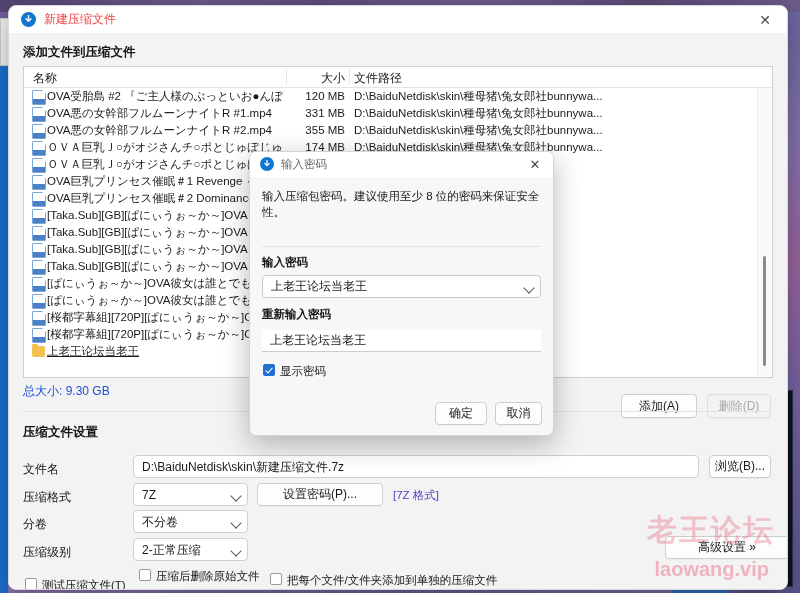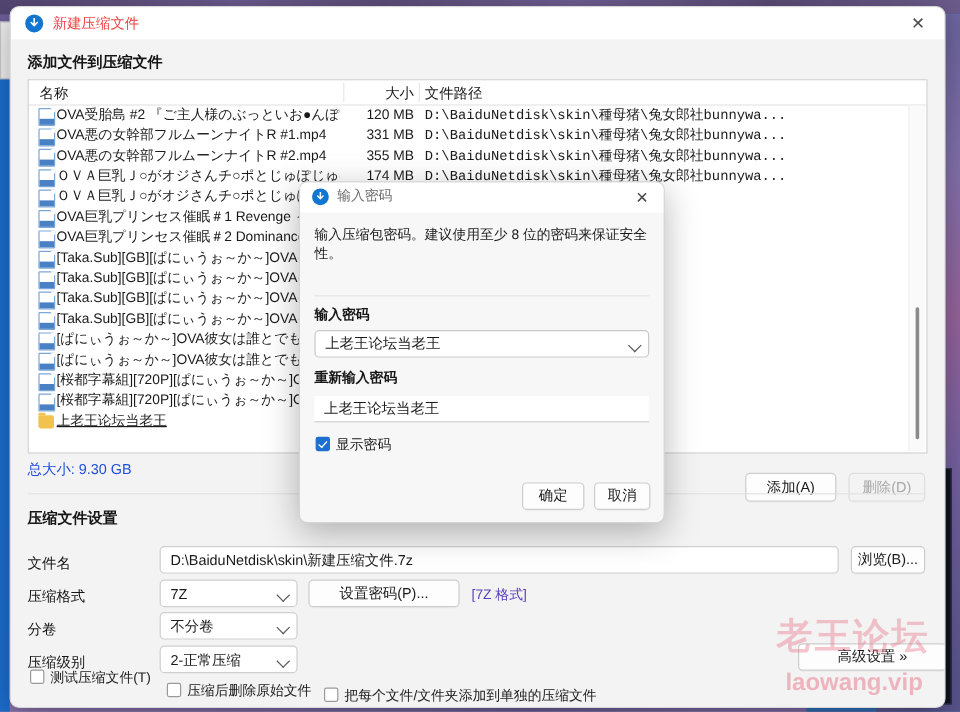--- a/index.html
+++ b/index.html
@@ -49,21 +49,21 @@
   #flhead .h-name{position:absolute;left:9px;top:3px;font-size:12px;}
   #flhead .h-size{position:absolute;left:200px;width:121px;top:3px;text-align:right;font-size:12px;}
   #flhead .h-path{position:absolute;left:330px;top:3px;font-size:12px;}
   #flhead .div1{position:absolute;left:262px;top:2px;bottom:2px;width:1px;background:#e8e8e8;}
   #flhead .div2{position:absolute;left:325px;top:2px;bottom:2px;width:1px;background:#e8e8e8;}
   #flrows{position:absolute;left:0;top:21px;right:0;bottom:0;}
   .flrow{height:17px;position:relative;}
   .flrow .ic{position:absolute;left:8px;top:2px;width:12px;height:13px;}
   .flrow .nm{position:absolute;left:23px;top:1px;width:236px;font-size:11.5px;white-space:nowrap;overflow:hidden;line-height:15px;}
   .flrow .sz{position:absolute;left:200px;width:121px;top:1px;text-align:right;font-size:11.5px;line-height:15px;}
-  .flrow .pt{position:absolute;left:330px;top:1px;width:390px;font-size:11.5px;white-space:nowrap;overflow:hidden;line-height:15px;font-family:Liberation Mono, monospace;}
+  .flrow .pt{position:absolute;left:330px;top:1px;width:390px;font-size:11.5px;white-space:nowrap;overflow:hidden;line-height:15px;}
   .flrow.folder .nm{text-decoration:underline;}
   #flscroll{position:absolute;right:1px;top:21px;width:13px;bottom:1px;background:#fafafa;border-left:1px solid #efefef;}
   #flthumb{position:absolute;left:5px;top:168px;width:3px;height:110px;background:#8a8a8a;border-radius:2px;}
 
   
   .mp4ic{position:relative;width:12px;height:13px;background:#fff;border:1px solid #7aa7d8;border-radius:1px;}
   .mp4ic:before{content:"";position:absolute;right:-1px;top:-1px;border-width:0 4px 4px 0;border-style:solid;border-color:transparent #ffffff transparent transparent;}
   .mp4ic:after{content:"";position:absolute;left:0;right:0;bottom:0;height:5px;background:#4a80c4;}
   .foldic{width:13px;height:11px;background:#f2c14e;border-radius:1px 2px 2px 2px;position:relative;margin-top:1px;}
   .foldic:before{content:"";position:absolute;left:0;top:-2px;width:6px;height:2px;background:#f2c14e;border-radius:1px 1px 0 0;}
@@ -102,21 +102,21 @@
 
   #btn-adv{position:absolute;left:656px;top:503px;width:124px;height:23px;}
 
   
   .cbx{position:absolute;font-size:11.5px;color:#1a1a1a;padding-left:17px;line-height:14px;}
   .cbx .box{position:absolute;left:0;top:0;width:12px;height:12px;border:1px solid #9a9a9a;
     border-radius:2px;background:#fff;box-sizing:border-box;}
   .cbx.on .box{background:#1d6fd0;border-color:#1d6fd0;}
   .cbx.on .box:after{content:"";position:absolute;left:3.4px;top:1px;width:3px;height:6px;
     border-right:1.6px solid #fff;border-bottom:1.6px solid #fff;transform:rotate(42deg);}
-  #cb-test{left:16px;top:525px;}
+  #cb-test{left:16px;top:545px;}
   #cb-delorig{left:130px;top:536px;}
   #cb-sep{left:261px;top:540px;}
   #hr2{position:absolute;left:14px;top:556px;width:748px;height:1px;background:#e2e2e2;}
 
   
   #modal{position:absolute;left:249px;top:151px;width:303px;height:283px;background:#f7f7f7;
     border:1px solid #d4d4d4;border-radius:7px;overflow:hidden;box-shadow:0 8px 28px rgba(0,0,0,.28);}
   #m-title{height:25px;background:#ffffff;position:relative;}
   #m-title .mi{position:absolute;left:10px;top:5px;width:14px;height:14px;border-radius:50%;background:#1076d1;
     display:flex;align-items:center;justify-content:center;}

